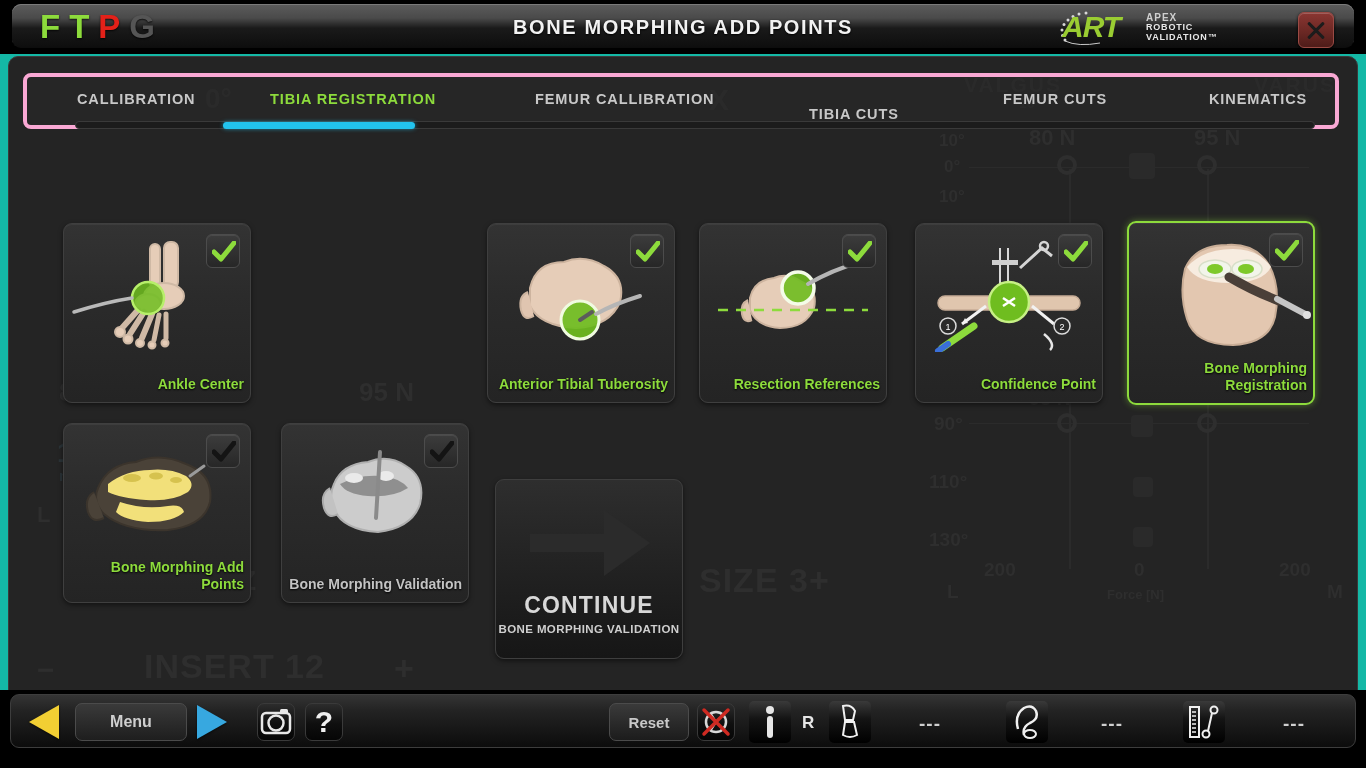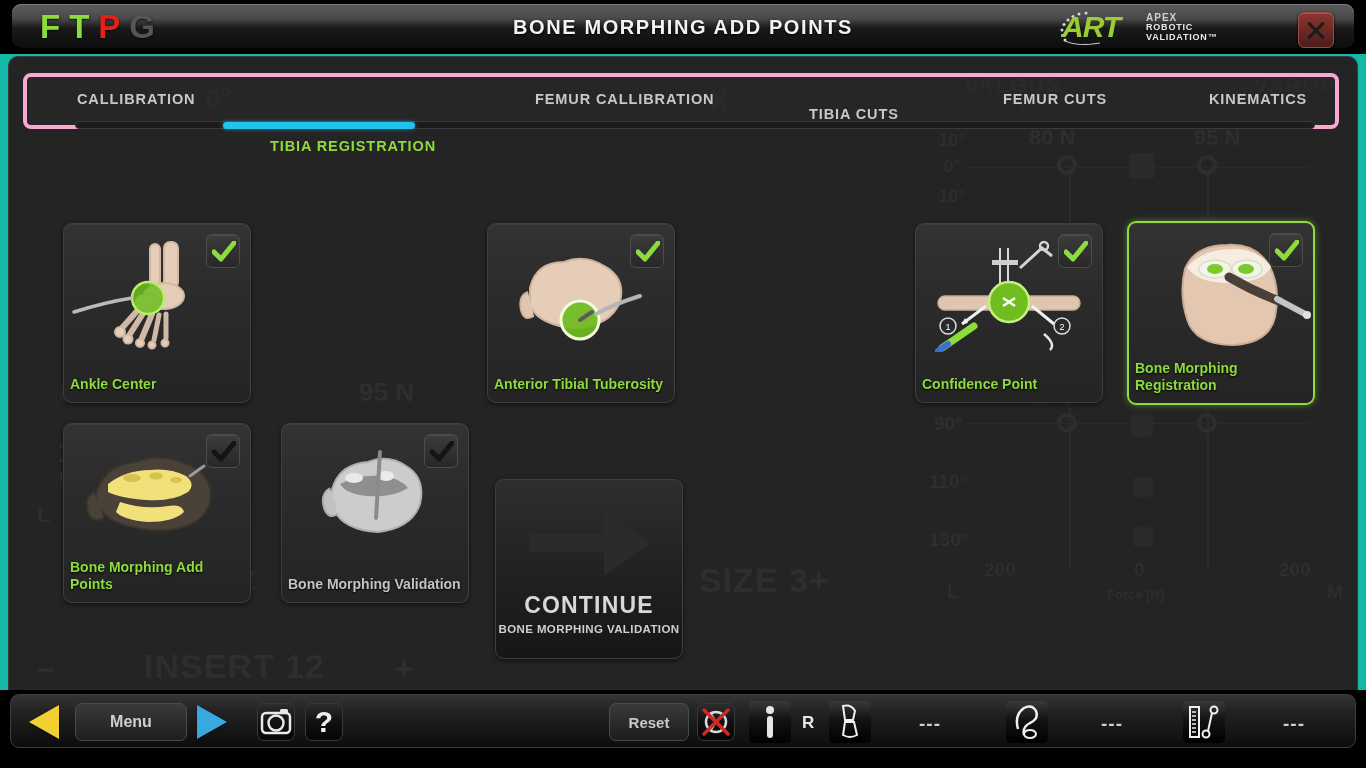--- a/index.html
+++ b/index.html
@@ -148,21 +148,21 @@
     box-shadow: 0 2px 5px rgba(0,0,0,.5), inset 0 1px 0 rgba(255,255,255,.05);
     cursor: pointer;
     overflow: hidden;
   }
   .tile.selected {
     border: 2px solid #8ddb3c;
     box-shadow: 0 0 7px rgba(141,219,60,.45), inset 0 1px 0 rgba(255,255,255,.05);
   }
   .tile-label {
     position: absolute; left: 6px; right: 6px; bottom: 9px;
-    text-align: left; font-size: 14px; font-weight: bold;
+    text-align: right; font-size: 14px; font-weight: bold;
     line-height: 17px; color: #8ddb3c;
     text-shadow: 0 1px 2px #000;
   }
   .tile-label.dim { color: #c3c3c3; }
   .tile-art {
     position: absolute; left: 0; right: 0; top: 16px; height: 112px;
   }
 
   .check {
     position: absolute; right: 10px; top: 10px;
@@ -371,21 +371,21 @@
       <div class="ghost-t" style="left:230px;top:508px;font-size:28px;">Z</div>
 
       <div class="ghost-t" style="left:135px;top:590px;font-size:34px;letter-spacing:1px;">INSERT 12</div>
       <div class="ghost-t" style="left:28px;top:596px;font-size:30px;">−</div>
       <div class="ghost-t" style="left:385px;top:592px;font-size:34px;">+</div>
       <div class="ghost-t" style="left:690px;top:504px;font-size:34px;letter-spacing:1px;">SIZE 3+</div>
     </div>
 
     <div id="tabs">
       <div class="tab" style="left:50px;">CALLIBRATION</div>
-      <div class="tab active" style="left:243px;margin-top:47px;">TIBIA REGISTRATION</div>
+      <div class="tab active" style="left:243px;">TIBIA REGISTRATION</div>
       <div class="tab" style="left:508px;">FEMUR CALLIBRATION</div>
       <div class="tab" style="left:782px;margin-top:15px;">TIBIA CUTS</div>
       <div class="tab" style="left:976px;">FEMUR CUTS</div>
       <div class="tab" style="left:1182px;">KINEMATICS</div>
       <div id="tabtrack"></div>
       <div id="tabprog"></div>
     </div>
 
     <div class="tile" style="left:54px;top:166px;">
       <div class="tile-art">
@@ -432,20 +432,38 @@
         </svg>
       </div>
       <div class="check">
         <svg width="24" height="22" viewBox="0 0 24 22">
           <path d="M2 11 L9 18 L22 2" stroke="#8ddb3c" stroke-width="5" fill="none" stroke-linecap="round" stroke-linejoin="round"></path>
         </svg>
       </div>
       <div class="tile-label">Anterior Tibial Tuberosity</div>
     </div>
 
+    <div class="tile" style="left:690px;top:166px;">
+      <div class="tile-art">
+        <svg width="188" height="112" viewBox="0 0 188 112">
+          <path d="M50 58 Q54 40 74 38 Q88 32 102 42 Q118 50 114 68 Q106 88 80 88 Q56 86 50 70 Z" fill="#e6cdb8" stroke="#cdb49f" stroke-width="2"></path>
+          <path d="M48 60 Q40 64 42 74 Q44 84 52 80" fill="#e0c5b0" stroke="#cdb49f" stroke-width="2"></path>
+          <circle cx="98" cy="48" r="16" fill="#6fbd1f" opacity=".9"></circle>
+          <circle cx="98" cy="48" r="16" fill="none" stroke="#f4fce8" stroke-width="3.5"></circle>
+          <path d="M108 44 Q132 30 160 22" stroke="#b5b5b5" stroke-width="4" fill="none" stroke-linecap="round"></path>
+          <line x1="18" y1="70" x2="168" y2="70" stroke="#8ddb3c" stroke-width="2.5" stroke-dasharray="10 8"></line>
+        </svg>
+      </div>
+      <div class="check">
+        <svg width="24" height="22" viewBox="0 0 24 22">
+          <path d="M2 11 L9 18 L22 2" stroke="#8ddb3c" stroke-width="5" fill="none" stroke-linecap="round" stroke-linejoin="round"></path>
+        </svg>
+      </div>
+      <div class="tile-label">Resection References</div>
+    </div>
 
     <div class="tile" style="left:906px;top:166px;">
       <div class="tile-art">
         <svg width="188" height="112" viewBox="0 0 188 112">
           <rect x="22" y="56" width="142" height="14" rx="7" fill="#e0c6ae" stroke="#c6ac96" stroke-width="1.5"></rect>
           <line x1="84" y1="8" x2="84" y2="56" stroke="#d8d8d8" stroke-width="2"></line>
           <line x1="92" y1="8" x2="92" y2="56" stroke="#d8d8d8" stroke-width="2"></line>
           <rect x="76" y="20" width="26" height="5" fill="#cfcfcf"></rect>
           <path d="M104 28 L126 8 L136 16" stroke="#d5d5d5" stroke-width="3" fill="none"></path>
           <circle cx="128" cy="6" r="4" fill="none" stroke="#d5d5d5" stroke-width="2.5"></circle>

